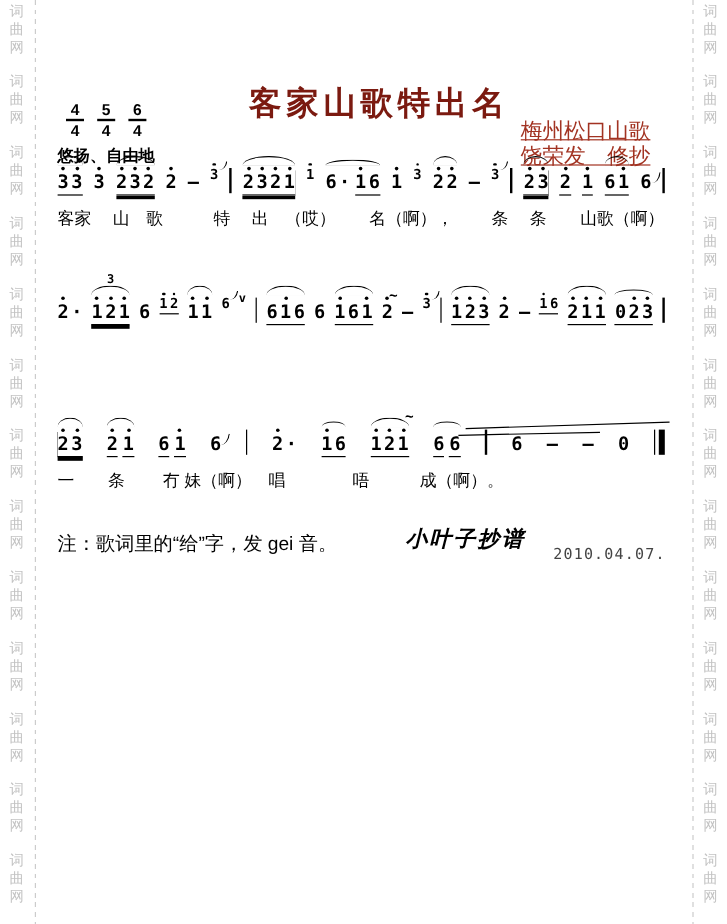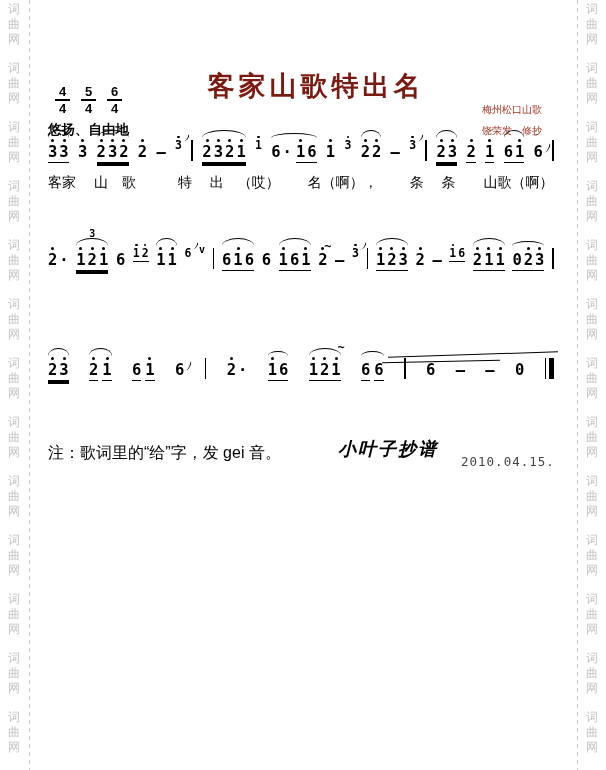--- a/index.html
+++ b/index.html
@@ -9,22 +9,22 @@
   .wmcol{position:absolute;top:2px;width:16px;display:flex;flex-direction:column;align-items:center;}
   #wm-left{left:6px;} #wm-right{left:584px;}
   .wmgroup{margin-bottom:14px;display:flex;flex-direction:column;}
   .wmchar{font-size:12px;line-height:15px;color:var(--wm,#c3c3c3);text-align:center;}
   .dash-rule{position:absolute;top:0;bottom:0;width:1px;
     background-image:repeating-linear-gradient(to bottom,#cccccc 0 4px,transparent 4px 8px);}
   #rule-left{left:29px;} #rule-right{left:577px;}
   
   .title{position:absolute;left:0;right:0;top:68px;text-align:center;
     font-size:27px;font-weight:bold;letter-spacing:4px;color:var(--title,#7b1a10);padding-left:26px;}
-  .credits{position:absolute;right:64px;top:99px;font-size:10px;line-height:21px;
-    color:var(--credits,#a23322);text-align:left;}
+  .credits{position:absolute;right:64px;top:99px;font-size:18px;line-height:21px;
+    color:var(--credits,#a23322);text-align:left;text-decoration:underline;}
   .timesigs{position:absolute;left:55px;top:85px;display:flex;column-gap:11px;}
   .frac{display:flex;flex-direction:column;align-items:center;font-weight:bold;font-size:13px;line-height:13px;}
   .frac .fbar{width:15px;height:1.6px;background:#000;margin:1px 0;}
   .tempo{position:absolute;left:48px;top:121px;font-size:13.5px;font-weight:bold;text-align:center;}
   
   #score{position:absolute;left:48px;top:0;width:506px;}
   .mline{position:absolute;left:0;right:0;}
   .mline:nth-of-type(1){top:130px;} .mline:nth-of-type(2){top:238px;} .mline:nth-of-type(3){top:348px;}
   .nrow{display:flex;align-items:flex-end;justify-content:space-between;width:100%;
     font-family:"DejaVu Sans Mono",monospace;font-weight:bold;}
@@ -940,19 +940,20 @@
               </div>
             </div>
           </div>
           <div class="unit bar">
             <i class="bl"></i>
             <i class="bl thick"></i>
           </div>
         </div>
         <div class="tieline t1"></div>
         <div class="tieline t2"></div>
+        <div class="lyrics">一　　条　　 冇 妹（啊）　唱　　　　唔　　　成（啊）。</div>
       </div>
     </div>
 
   <div class="footnote">注：歌词里的“给”字，发 gei 音。</div>
   <div class="copyist">小叶子抄谱</div>
-  <div class="date">2010.04.15.</div>
+  <div class="date">2010.04.07.</div>
 </div>
 
 </body></html>

